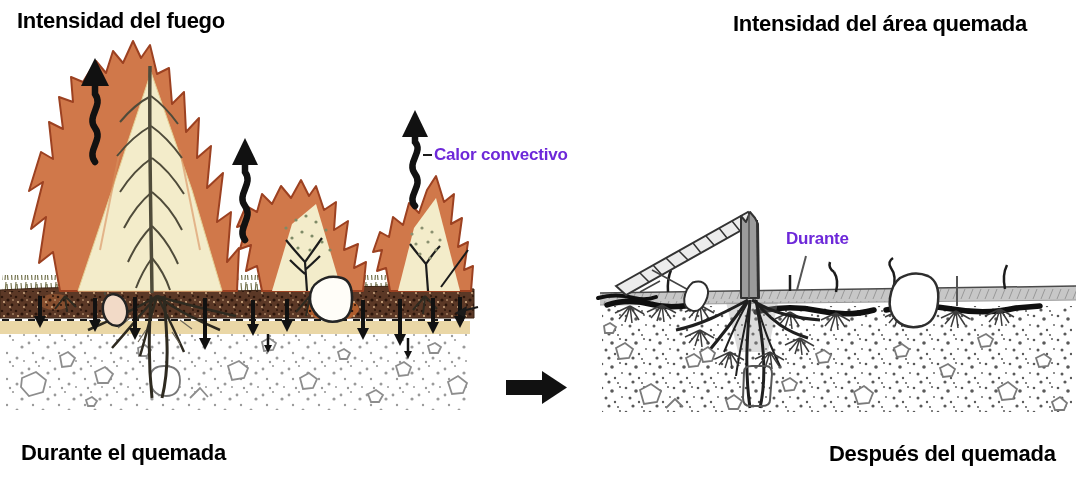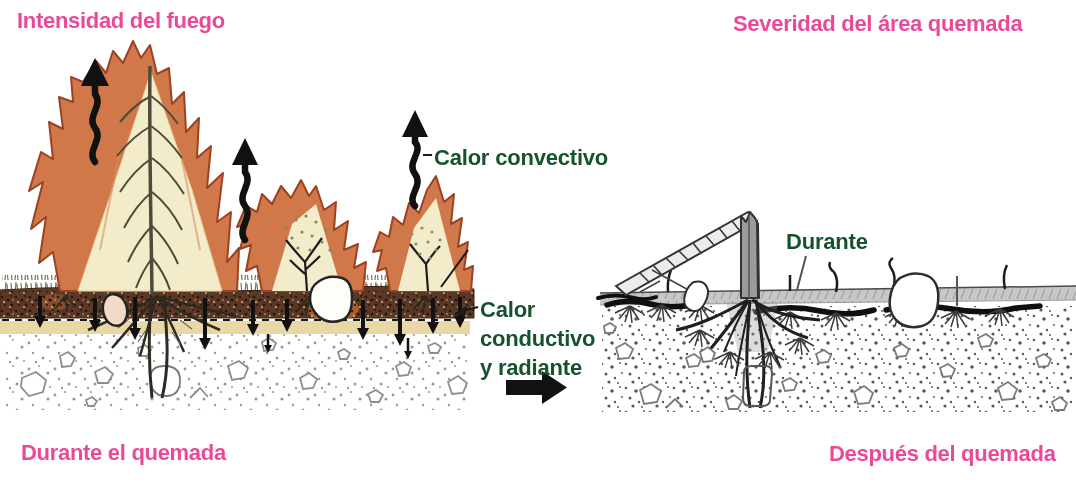--- a/index.html
+++ b/index.html
@@ -1,26 +1,26 @@
 <!DOCTYPE html>
 <html><head>
 <meta charset="utf-8">
 <style>
   html,body{margin:0;padding:0;background:#fff;}
   .stage{
     position:relative;width:1076px;height:486px;background:#fff;
     font-family:"Liberation Sans", sans-serif;overflow:hidden;
   }
   .lbl{
-    position:absolute;font-weight:bold;color:#14532d;font-size:22px;
+    position:absolute;font-weight:bold;color:#6d28d9;font-size:17px;
     white-space:nowrap;line-height:1.25;letter-spacing:-0.2px;
   }
   .lbl.wrap{white-space:normal;width:112px;line-height:1.32;}
   .ttl{
-    position:absolute;font-weight:bold;color:#ec4899;font-size:22px;
+    position:absolute;font-weight:bold;color:#000000;font-size:22px;
     white-space:nowrap;letter-spacing:-0.3px;
   }
   svg{position:absolute;left:0;top:0;}
 </style>
 </head>
 <body>
 
 <div class="stage">
 
 <svg width="1076" height="486" viewBox="0 0 1076 486">
@@ -352,22 +352,21 @@
     </g>
 
     <g stroke="#555" fill="none">
       <path d="M806,256 L797,290" stroke-width="2"></path>
       <path d="M957,276 L957,306" stroke-width="2"></path>
     </g>
   </g>
 </svg>
 
   <div class="ttl" style="left:17px;top:8px;">Intensidad del fuego</div>
-  <div class="ttl" style="left:733px;top:11px;">Severidad del área quemada</div>
+  <div class="ttl" style="left:733px;top:11px;">Intensidad del área quemada</div>
 
   <div class="lbl" style="left:434px;top:144px;">Calor convectivo</div>
-  <div class="lbl wrap" style="left:480px;top:295px;">Calor conductivo y radiante</div>
 
   <div class="lbl" style="left:786px;top:228px;">Durante</div>
 
   <div class="ttl" style="left:21px;top:440px;">Durante el quemada</div>
   <div class="ttl" style="left:829px;top:441px;">Después del quemada</div>
 </div>
 
 </body></html>

